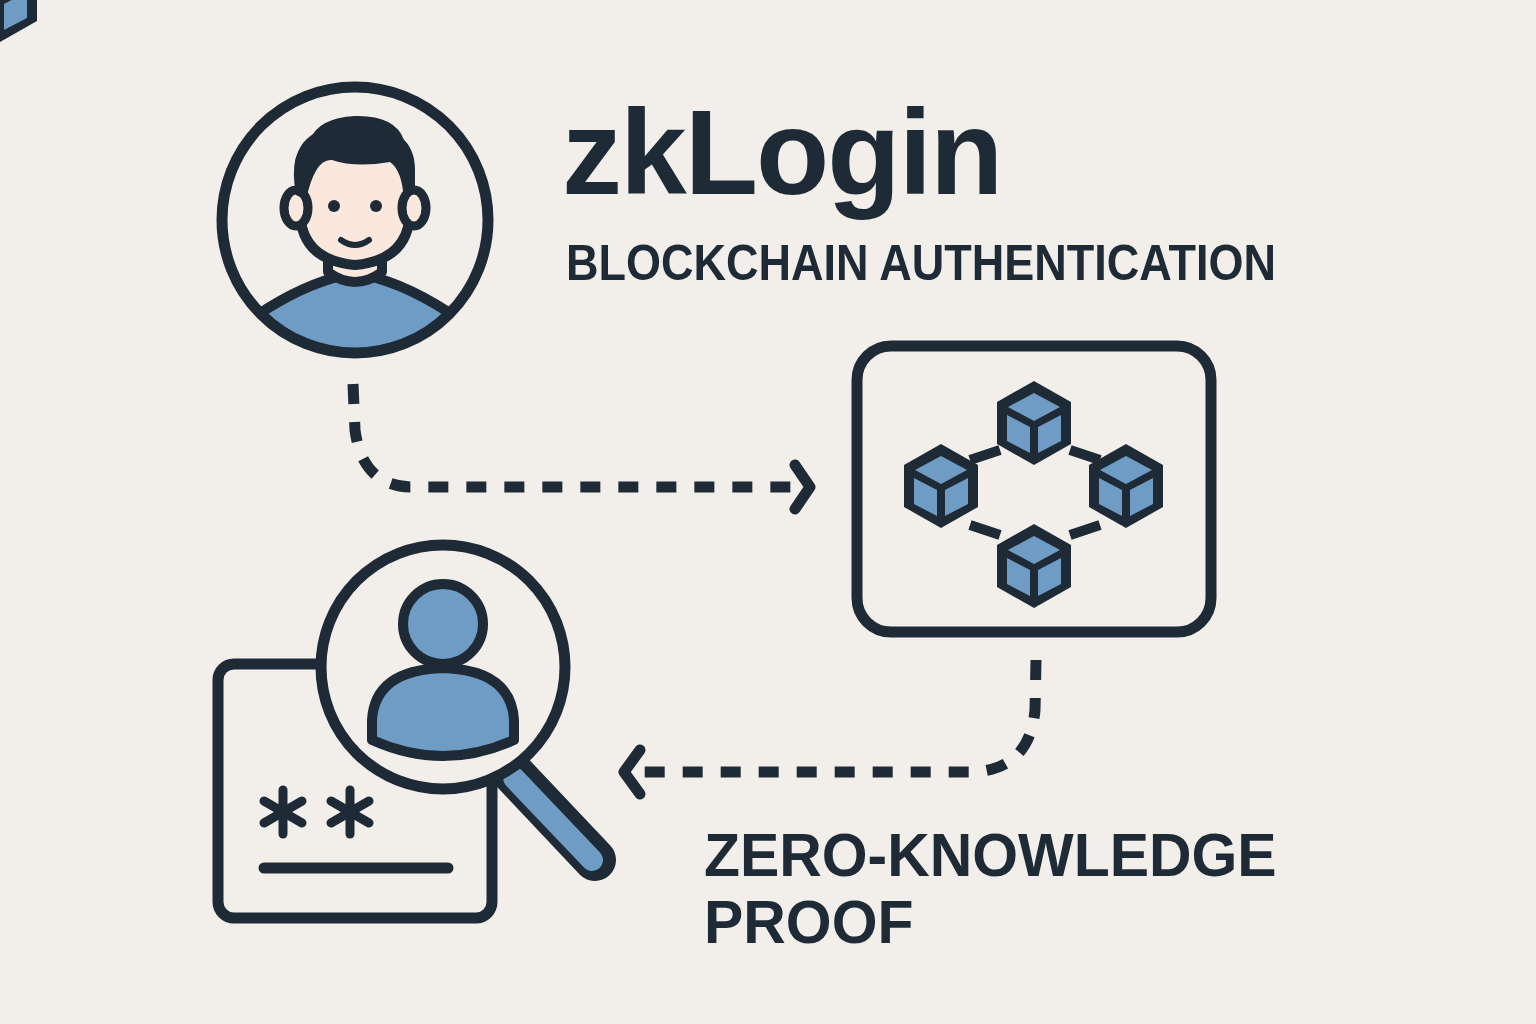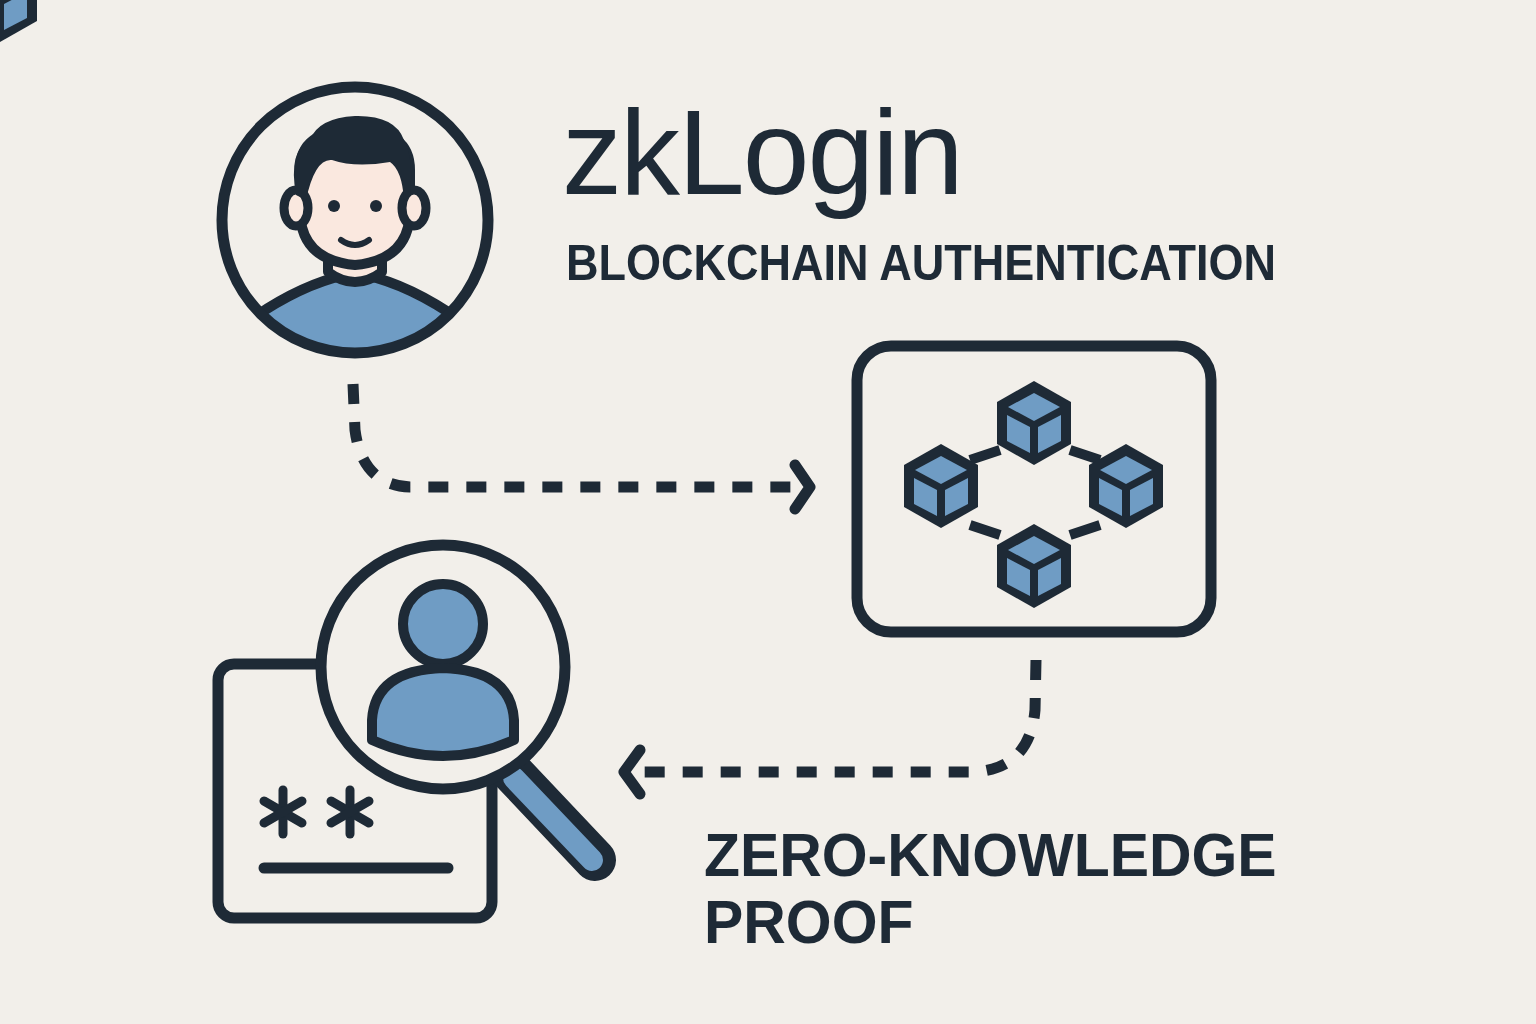--- a/index.html
+++ b/index.html
@@ -1,18 +1,18 @@
 <!DOCTYPE html>
 <html><head>
 <meta charset="utf-8">
 <style>
   html, body { margin:0; padding:0; }
   body { width:1536px; height:1024px; background:#f2efea; position:relative; overflow:hidden; font-family:"Liberation Sans", sans-serif; color:#1e2a36; }
   .abs { position:absolute; }
-  .title { left:562px; top:92px; font-size:120px; font-weight:normal; letter-spacing:-2px; line-height:1; }
+  .title { left:562px; top:92px; font-size:120px; font-weight:bold; letter-spacing:-2px; line-height:1; }
   .subtitle { left:566px; top:238px; font-size:50px; font-weight:bold; line-height:1; transform:scaleX(0.9); transform-origin:left; }
   .zkp { left:704px; top:822px; font-size:62px; font-weight:bold; line-height:1.08; transform:scaleX(0.95); transform-origin:left; }
   svg { position:absolute; left:0; top:0; }
 </style>
 </head>
 <body>
 
 <svg width="1536" height="1024" viewBox="0 0 1536 1024">
 
   <g>

